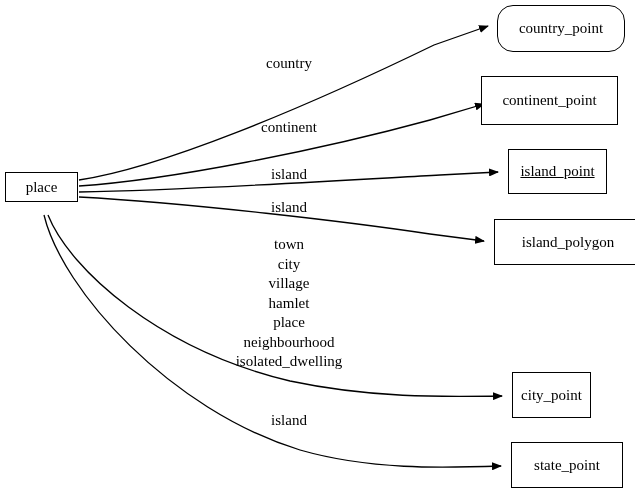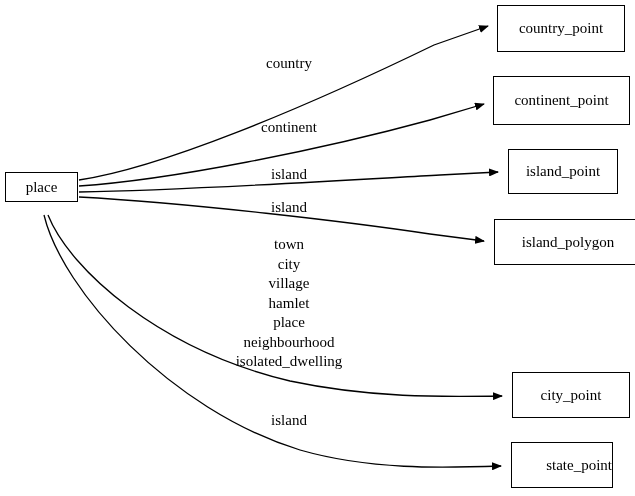--- a/index.html
+++ b/index.html
@@ -72,36 +72,36 @@
         <path d="M 79,197 C 190,203 350,222 430,234 L 484,241" fill="none" stroke="#000000" stroke-width="1.3" marker-end="url(#arrowhead)"></path>
         <path d="M 48,215 C 70,270 160,350 290,381 C 370,398 440,397 502,396" fill="none" stroke="#000000" stroke-width="1.3" marker-end="url(#arrowhead)"></path>
         <path d="M 44,215 C 62,290 170,410 300,450 C 370,470 440,468 501,466" fill="none" stroke="#000000" stroke-width="1.3" marker-end="url(#arrowhead)"></path>
       </g>
   </svg>
 
   <div id="node-layer">
       <div class="node" style="left: 5px; top: 172px; width: 73px; height: 30px;">
         <span>place</span>
       </div>
-      <div class="node" style="left: 497px; top: 5px; width: 128px; height: 47px;">
+      <div class="node" style="left: 497px; top: 5px; width: 128px; height: 47px; border-radius: 16px;">
         <span>country_point</span>
       </div>
-      <div class="node" style="left: 493px; top: 76px; width: 137px; height: 49px;">
+      <div class="node" style="left: 481px; top: 76px; width: 137px; height: 49px;">
         <span>continent_point</span>
       </div>
-      <div class="node" style="left: 508px; top: 149px; width: 110px; height: 45px;">
+      <div class="node" style="left: 508px; top: 149px; width: 99px; height: 45px; text-decoration: underline;">
         <span>island_point</span>
       </div>
       <div class="node" style="left: 494px; top: 219px; width: 148px; height: 46px;">
         <span>island_polygon</span>
       </div>
-      <div class="node" style="left: 512px; top: 372px; width: 118px; height: 46px;">
+      <div class="node" style="left: 512px; top: 372px; width: 79px; height: 46px;">
         <span>city_point</span>
       </div>
-      <div class="node" style="left: 511px; top: 442px; width: 102px; height: 46px; justify-content: flex-end;">
+      <div class="node" style="left: 511px; top: 442px; width: 112px; height: 46px;">
         <span>state_point</span>
       </div>
     </div>
   <div id="label-layer">
       <div class="edge-label" style="left: 289px; top: 55px; text-align: center;">
         <span class="lbl-line">country</span>
       </div>
       <div class="edge-label" style="left: 289px; top: 119px;">
         <span class="lbl-line">continent</span>
       </div>

